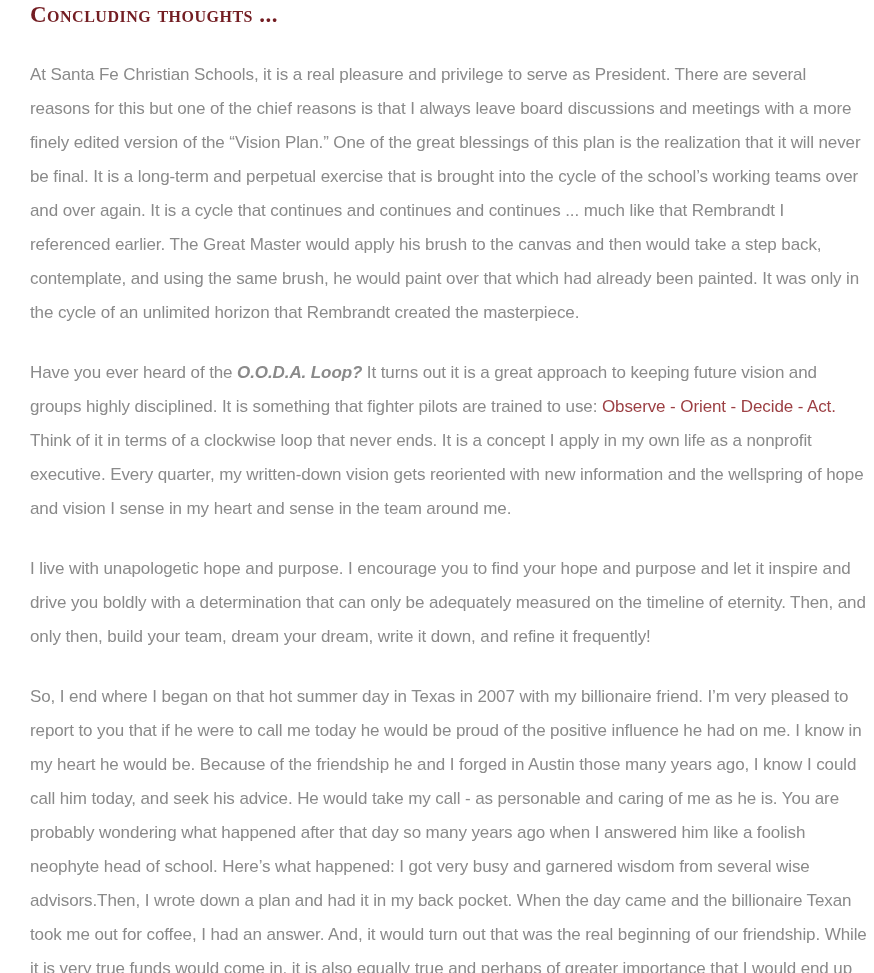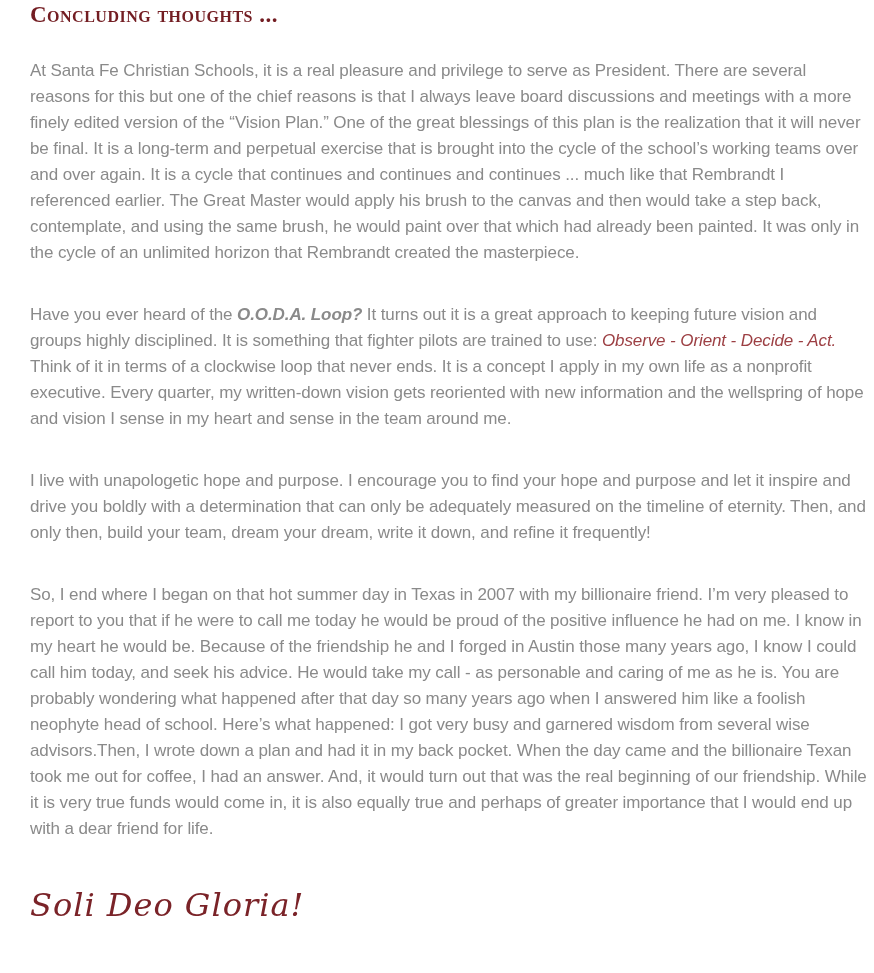--- a/index.html
+++ b/index.html
@@ -30,32 +30,31 @@
     font-family: "Liberation Serif", serif;
     font-variant: small-caps;
     font-weight: bold;
     font-size: 23px;
     line-height: 26px;
     letter-spacing: 0.5px;
     color: var(--heading);
     margin: 0 0 30px 0;
   }
   .document-body p {
-    margin: 36px 0;
+    margin: 26px 0;
     font-size: 17px;
-    line-height: 26px;
+    line-height: 34px;
     letter-spacing: -0.1px;
     color: var(--body-text);
     max-width: 840px;
   }
   .document-body p:first-child { margin-top: 0; }
   .seg-normal { font-style: normal; }
   .seg-italic { font-style: italic; font-weight: bold; }
   .seg-italic-red {
-    font-style: italic;
     color: var(--accent-red);
   }
   .signature {
     font-family: "DejaVu Serif", serif;
     font-style: italic;
     font-size: 32px;
     line-height: 38px;
     letter-spacing: 1px;
     color: var(--signature);
     margin-top: 44px;

